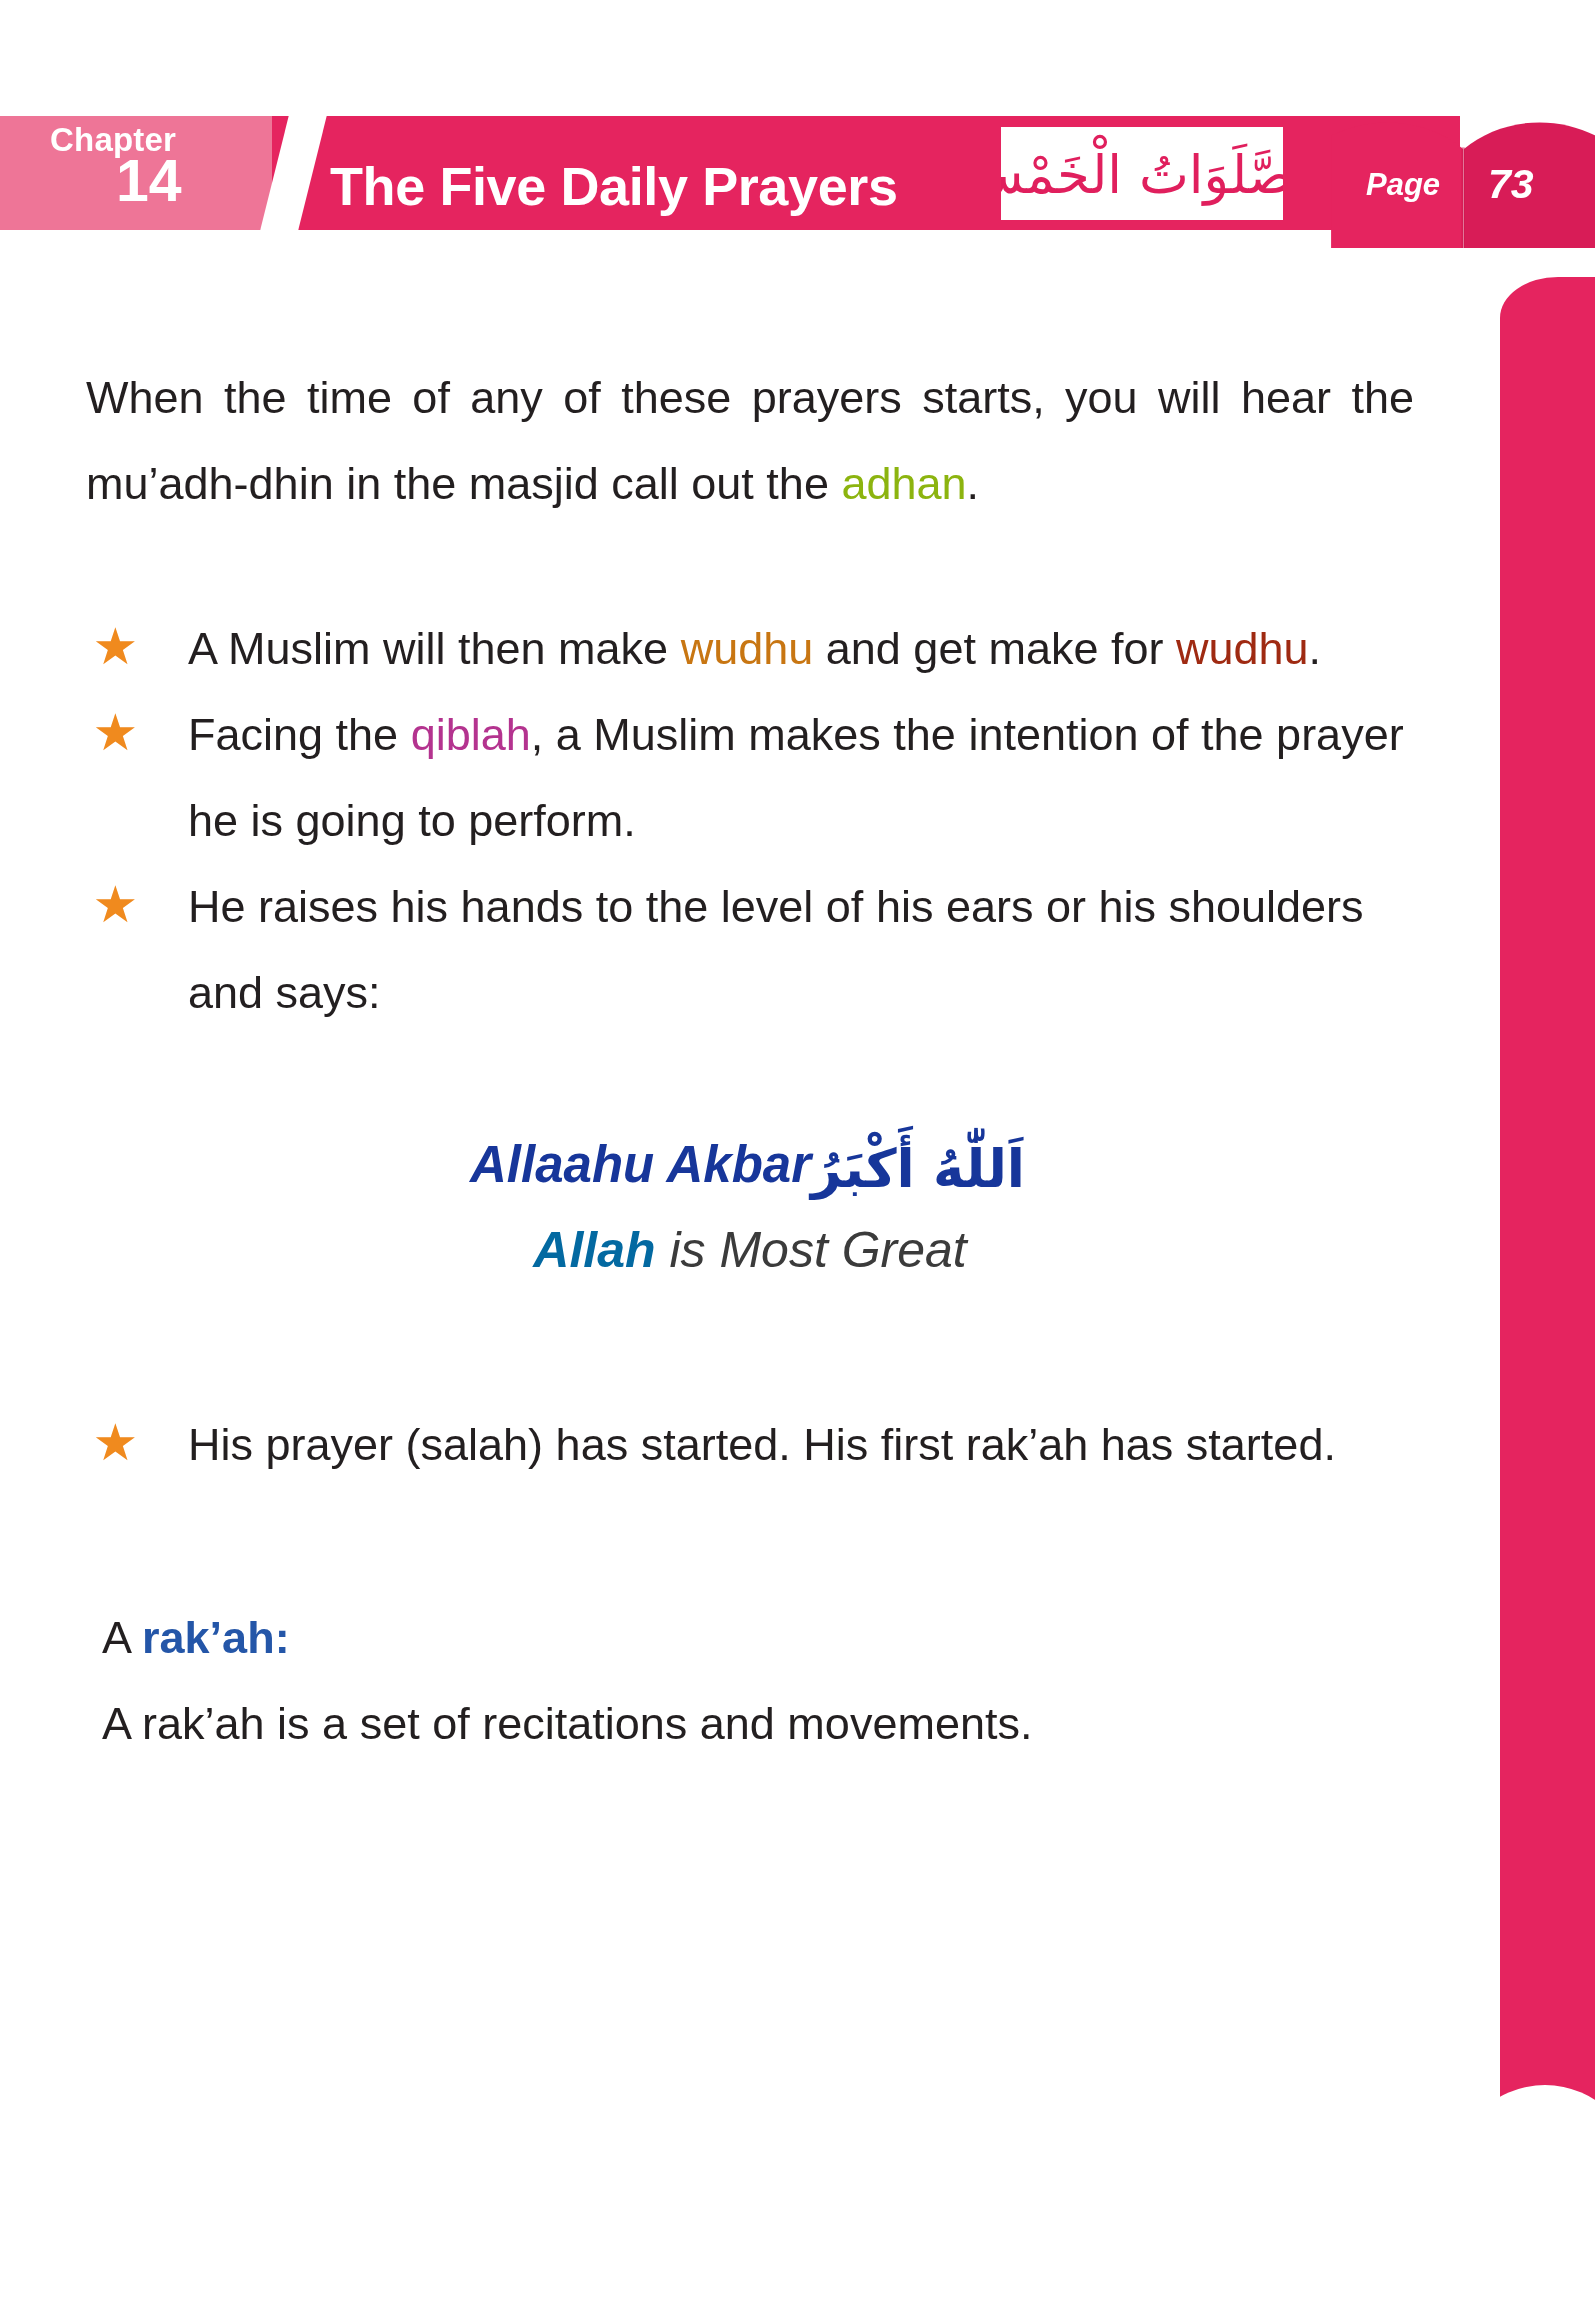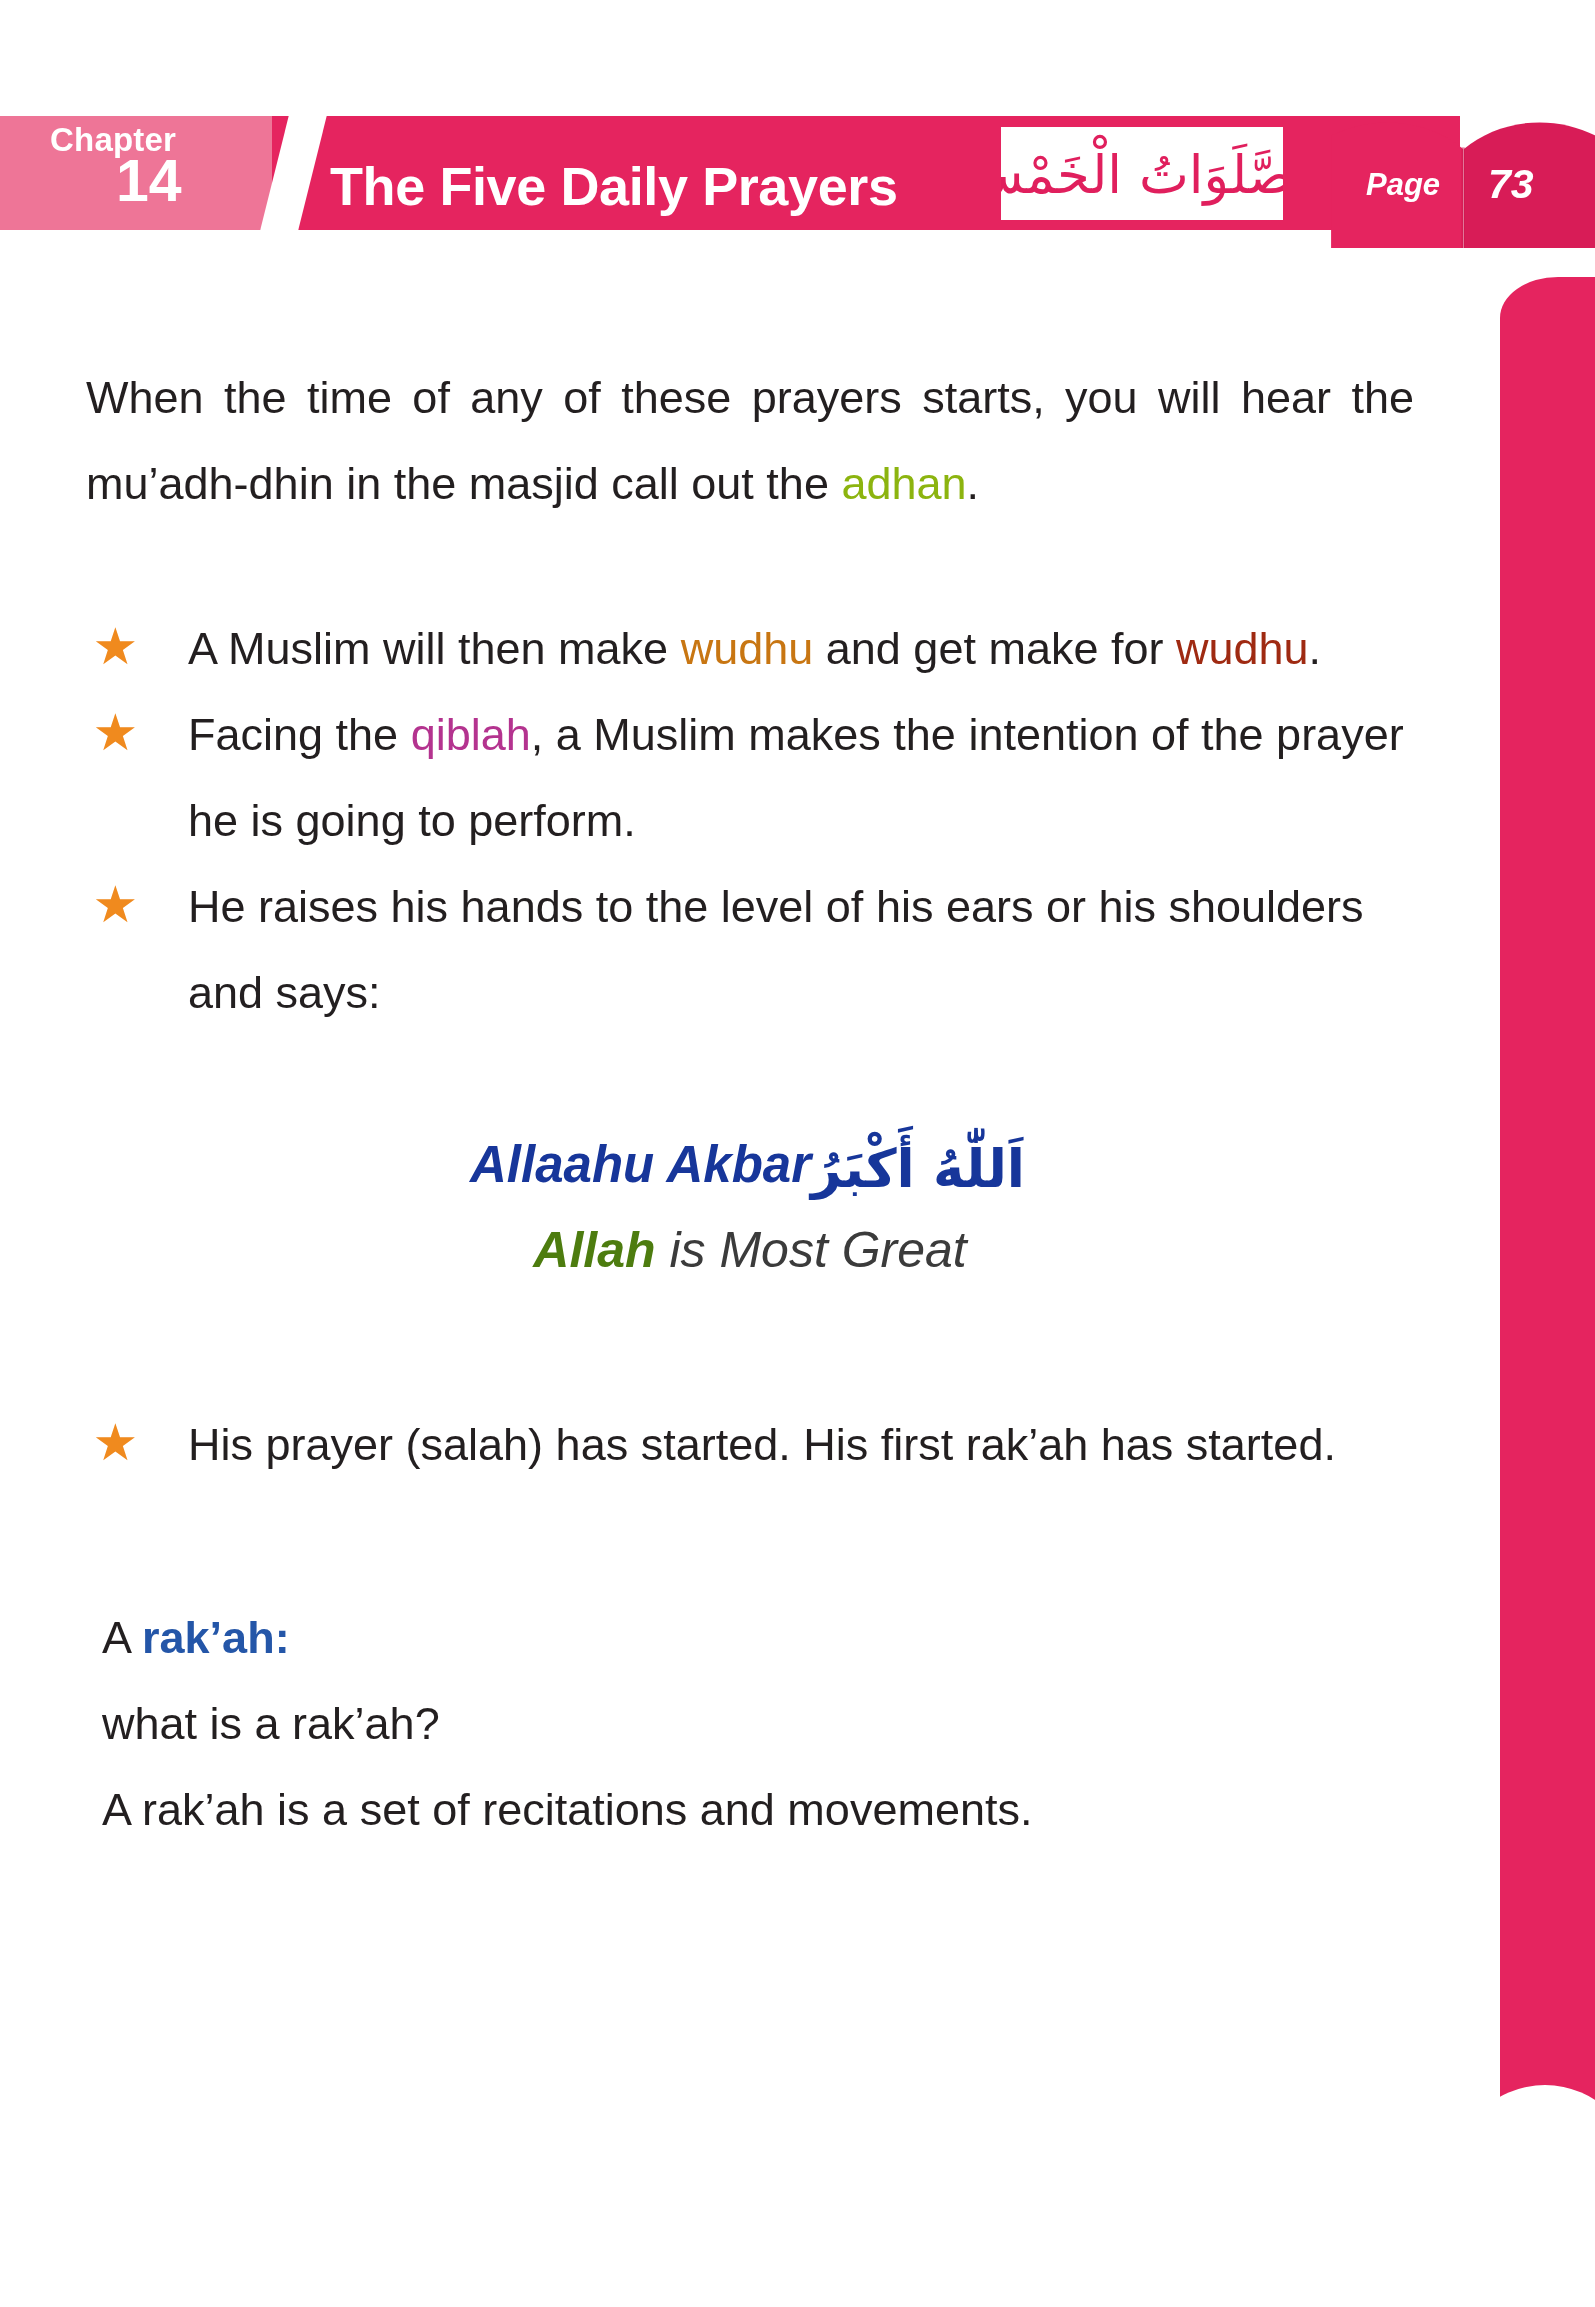--- a/index.html
+++ b/index.html
@@ -241,21 +241,21 @@
     margin-right: 5px;
   }
   .dhikr-line2 {
     margin-top: 25px;
     font-size: 50px;
     font-style: italic;
     color: #3b3b3b;
     line-height: 1.1;
   }
   .dhikr-allah {
-    color: #4d7c0f;
+    color: #0369a1;
     font-weight: bold;
     font-style: italic;
   }
 
   .bullets-2 {
     margin: 124px 0 0 0;
     padding: 0;
     list-style: none;
   }
 
@@ -324,18 +324,17 @@
   </div>
 
   <ul class="bullets-2">
     <li class="bullet-item">
       <span class="star-icon">★</span><span>His prayer (salah) has started. His first rak’ah has started.</span>
     </li>
   </ul>
 
   <div class="closing">
     <p class="para"><span>A </span><span class="hl-rakah">rak’ah:</span></p>
-    <p class="para">what is a rak’ah?</p>
     <p class="para">A rak’ah is a set of recitations and movements.</p>
   </div>
 
 </div>
 
 
 </body></html>

